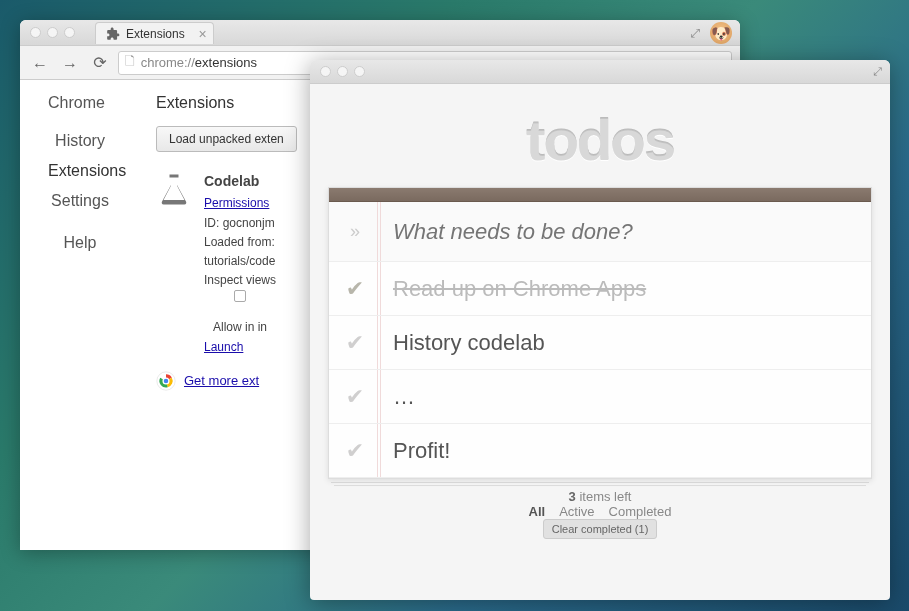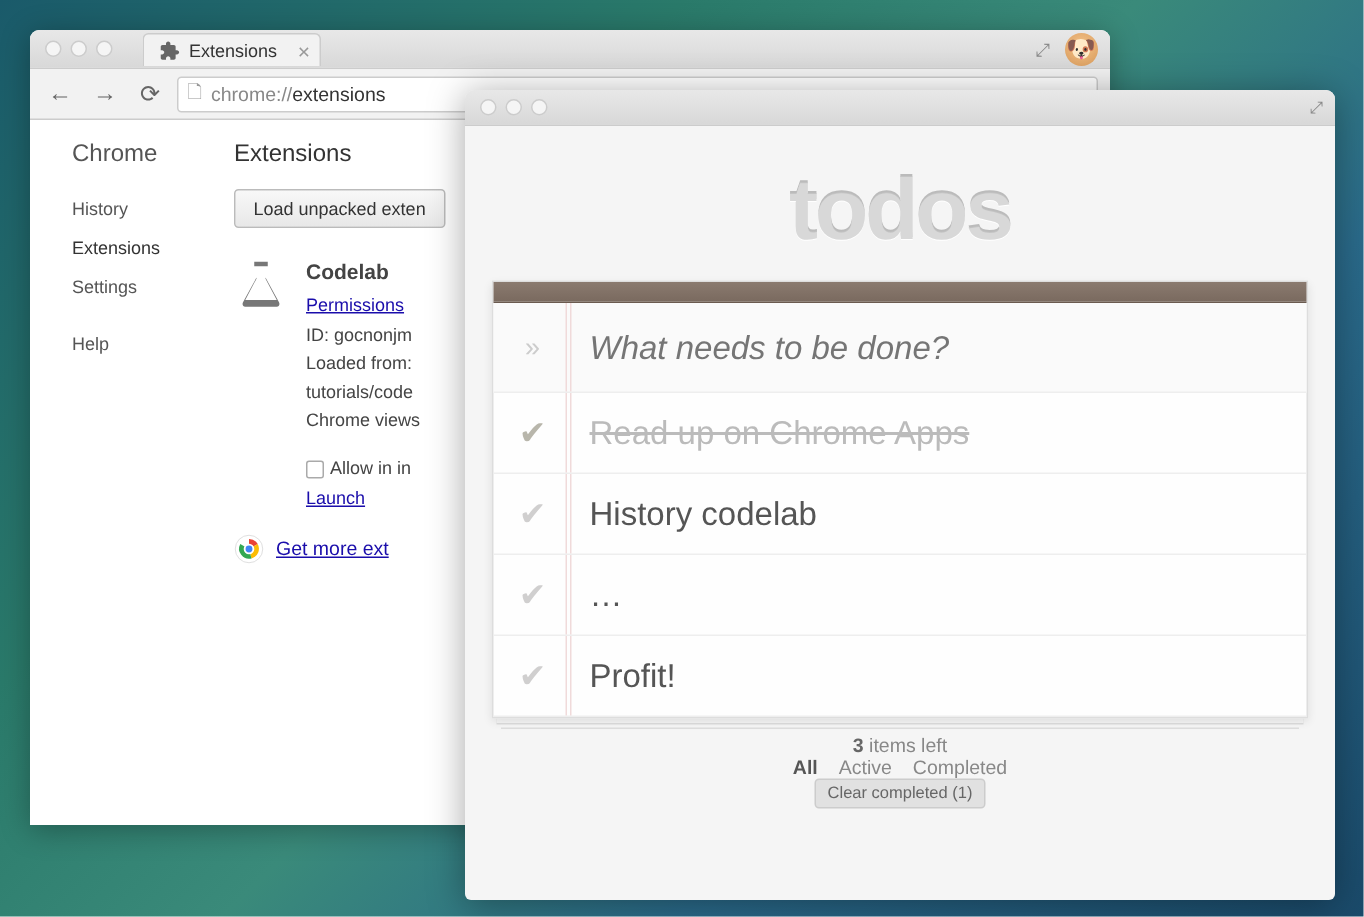--- a/index.html
+++ b/index.html
@@ -149,23 +149,24 @@
       color: #333;
     }
     .chrome-sidebar h2 {
       font-size: 16px;
       font-weight: normal;
       color: #555;
       margin-bottom: 14px;
     }
     .sidebar-item {
       padding: 6px 0;
-      font-size: 12px;
+      font-size: 16px;
       color: #555;
       cursor: pointer;
+      text-align: center;
     }
     .sidebar-item.active { color: #333; }
     .sidebar-gap { height: 12px; }
 
     .chrome-main {
       flex: 1;
       padding: 14px 16px;
       font-size: 13px;
       color: #333;
     }
@@ -198,22 +199,23 @@
     .ext-details {
       font-size: 12px;
       color: #444;
       line-height: 1.6;
     }
     .ext-name { font-size: 14px; font-weight: bold; margin-bottom: 2px; }
     .ext-link { color: #1a0dab; text-decoration: underline; }
     .checkbox-row {
       display: flex;
       align-items: center;
-      gap: 4px;
-      margin-top: 13px;
+      gap: 16px;
+      margin-top: 0;
+      flex-direction: column;
     }
     .checkbox {
       width: 12px;
       height: 12px;
       border: 1px solid #aaa;
       border-radius: 2px;
     }
     .more-row {
       display: flex;
       align-items: center;
@@ -416,21 +418,21 @@
       <div class="ext-row">
         <svg class="flask-icon" viewBox="0 0 48 48" fill="currentColor">
           <path d="M30 6h-12v4h2v10L8 42c-1 2 0 4 2 4h28c2 0 3-2 2-4L28 20V10h2V6z M20 10h8v11l10 19H10l10-19V10z"></path>
         </svg>
         <div class="ext-details">
           <div class="ext-name">Codelab</div>
           <a class="ext-link">Permissions</a>
           <div>ID: gocnonjm</div>
           <div>Loaded from:</div>
           <div>tutorials/code</div>
-          <div>Chrome views</div>
+          <div>Inspect views</div>
           <div class="checkbox-row">
             <div class="checkbox"></div>
             <span>Allow in in</span>
           </div>
           <a class="ext-link">Launch</a>
         </div>
       </div>
 
       <div class="more-row">
         <span class="chrome-icon">

